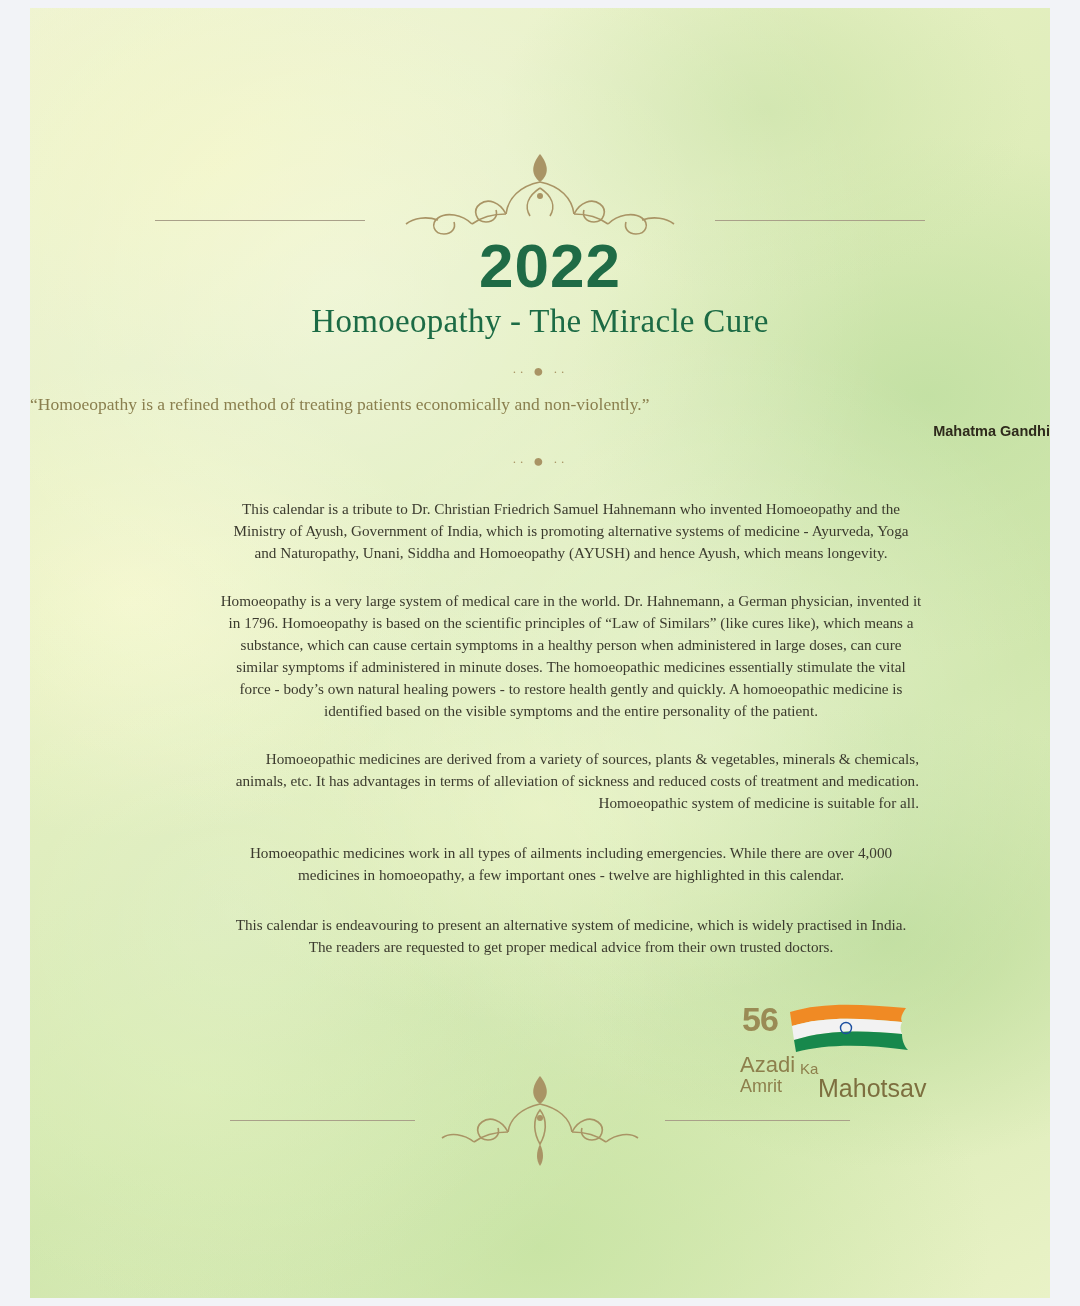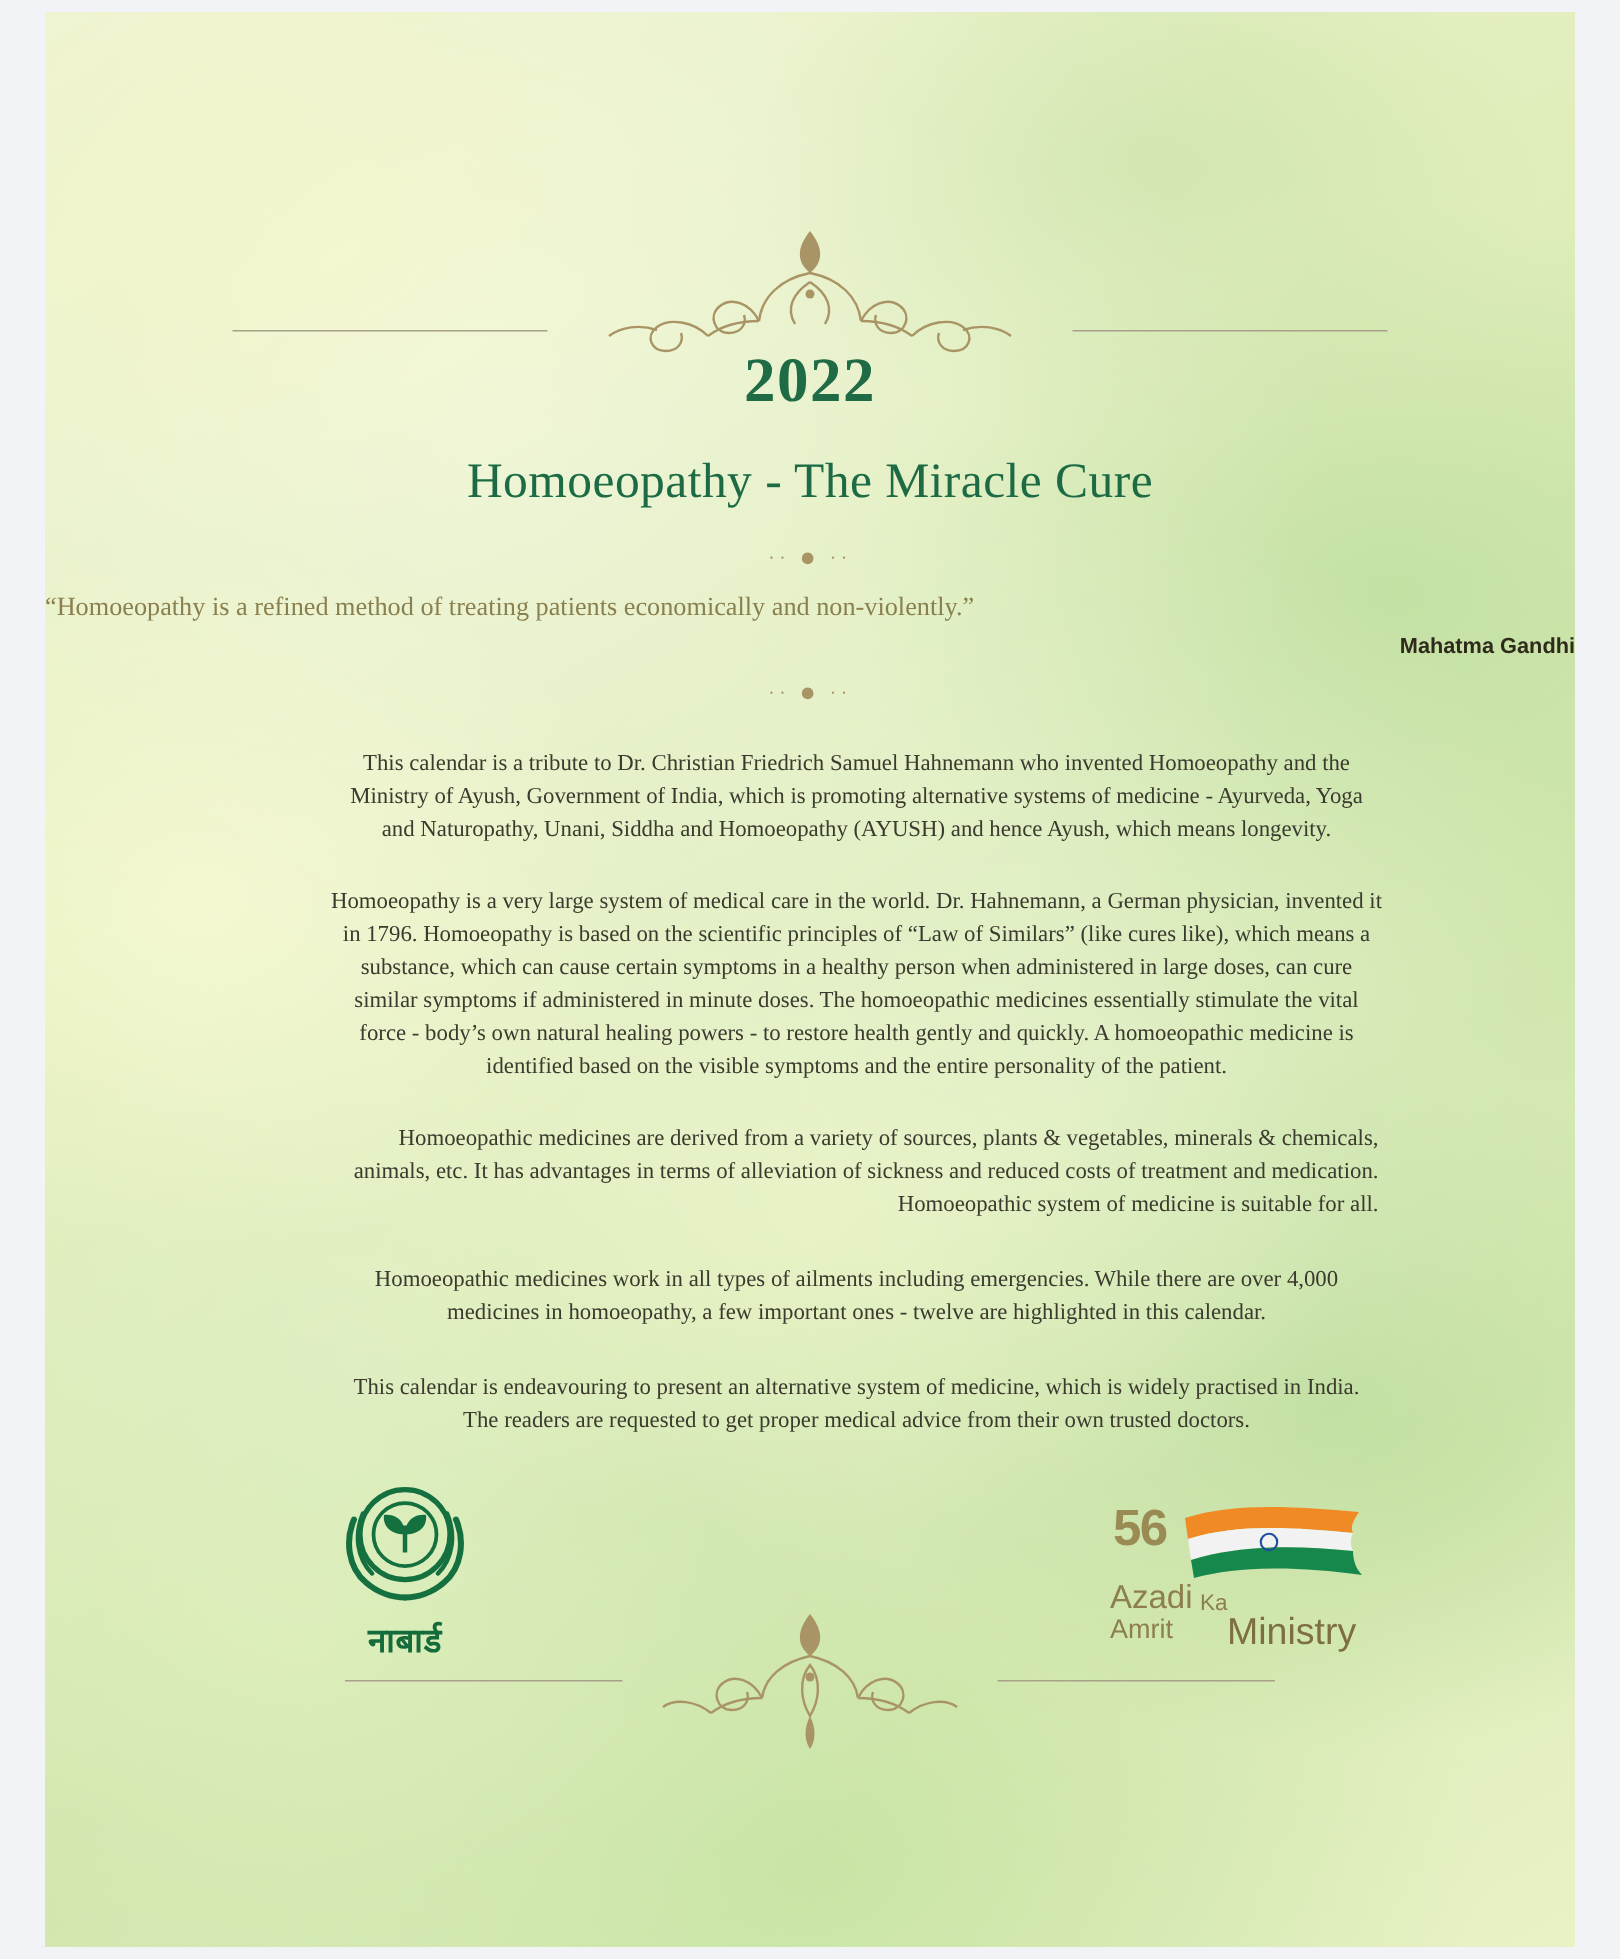--- a/index.html
+++ b/index.html
@@ -73,25 +73,26 @@
     top: 0;
     transform: translateX(-50%);
     color: #a99465;
   }
 
   .year {
     position: absolute;
     top: 222px;
     width: 100%;
     text-align: center;
-    font-family: Liberation Serif, serif;
-    font-size: 42px;
+    font-family: Liberation Sans, sans-serif;
+    font-size: 62px;
     font-weight: bold;
     color: #1f6b46;
     letter-spacing: 1px;
+    margin-left: 10px;
   }
   .subtitle {
     position: absolute;
     top: 295px;
     width: 100%;
     text-align: center;
     font-family: "Liberation Serif", serif;
     font-size: 33px;
     color: #1c6b45;
     letter-spacing: 0.3px;
@@ -260,51 +261,35 @@
       </div>
 
       <div class="body-block">
         <p>This calendar is a tribute to Dr. Christian Friedrich Samuel Hahnemann who invented Homoeopathy and the Ministry of Ayush, Government of India, which is promoting alternative systems of medicine - Ayurveda, Yoga and Naturopathy, Unani, Siddha and Homoeopathy (AYUSH) and hence Ayush, which means longevity.</p>
         <p>Homoeopathy is a very large system of medical care in the world. Dr. Hahnemann, a German physician, invented it in 1796. Homoeopathy is based on the scientific principles of “Law of Similars” (like cures like), which means a substance, which can cause certain symptoms in a healthy person when administered in large doses, can cure similar symptoms if administered in minute doses. The homoeopathic medicines essentially stimulate the vital force - body’s own natural healing powers - to restore health gently and quickly. A homoeopathic medicine is identified based on the visible symptoms and the entire personality of the patient.</p>
         <p>Homoeopathic medicines are derived from a variety of sources, plants &amp; vegetables, minerals &amp; chemicals, animals, etc. It has advantages in terms of alleviation of sickness and reduced costs of treatment and medication. Homoeopathic system of medicine is suitable for all.</p>
         <p>Homoeopathic medicines work in all types of ailments including emergencies. While there are over 4,000 medicines in homoeopathy, a few important ones - twelve are highlighted in this calendar.</p>
         <p>This calendar is endeavouring to present an alternative system of medicine, which is widely practised in India. The readers are requested to get proper medical advice from their own trusted doctors.</p>
       </div>
 
-      <div class="nabard">
-        <span>
-          <svg width="96" height="92" viewBox="0 0 96 92" fill="none">
-            <circle cx="48" cy="40" r="30" stroke="#157040" stroke-width="3.5" fill="none"></circle>
-            <circle cx="48" cy="40" r="21" stroke="#157040" stroke-width="2.5" fill="none"></circle>
-            <path d="M48 52 L48 34" stroke="#157040" stroke-width="3"></path>
-            <path d="M48 40 C38 40 33 34 34 27 C42 26 48 31 48 40 Z" fill="#157040"></path>
-            <path d="M48 40 C58 40 63 34 62 27 C54 26 48 31 48 40 Z" fill="#157040"></path>
-            <path d="M14 30 C8 44 10 62 22 72 C30 79 40 82 48 82" stroke="#157040" stroke-width="4" fill="none" stroke-linecap="round"></path>
-            <path d="M82 30 C88 44 86 62 74 72 C66 79 56 82 48 82" stroke="#157040" stroke-width="4" fill="none" stroke-linecap="round"></path>
-            <path d="M20 26 C14 40 16 56 26 66" stroke="#157040" stroke-width="3" fill="none" stroke-linecap="round"></path>
-            <path d="M76 26 C82 40 80 56 70 66" stroke="#157040" stroke-width="3" fill="none" stroke-linecap="round"></path>
-          </svg>
-        </span>
-        <div class="nabard-label">नाबार्ड</div>
-      </div>
 
       <div class="azadi">
         <div class="seventyfive">56</div>
         <div class="flagwrap">
           <svg width="130" height="52" viewBox="0 0 130 52">
             <path d="M8 10 C40 0 78 2 124 6 C120 12 118 16 120 20 C78 16 42 14 10 24 Z" fill="#f08a24"></path>
             <path d="M10 24 C42 14 78 16 120 20 C118 24 118 28 120 32 C80 28 44 28 12 38 Z" fill="#f2f2f2"></path>
             <path d="M12 38 C44 28 80 28 120 32 C120 38 122 44 126 48 C82 42 44 42 14 50 Z" fill="#17884c"></path>
             <circle cx="64" cy="26" r="5.5" fill="none" stroke="#1c4fa0" stroke-width="1.4"></circle>
           </svg>
         </div>
         <div class="txt t-azadi">Azadi</div>
         <div class="txt t-ka">Ka</div>
         <div class="txt t-amrit">Amrit</div>
-        <div class="txt t-mahotsav">Ministry</div>
+        <div class="txt t-mahotsav">Mahotsav</div>
       </div>
 
       <div class="bottom-orn-row">
         <div class="rule left"></div>
         <div class="rule right"></div>
         <div class="orn-bottom">
           <svg width="280" height="110" viewBox="0 0 280 110" fill="none" stroke="#a99465" stroke-width="1.6">
             <path d="M140 16 C132 26 130 36 140 44 C150 36 148 26 140 16 Z" fill="#a99465" stroke="none"></path>
             <path d="M140 44 C122 48 110 58 108 72"></path>
             <path d="M140 44 C158 48 170 58 172 72"></path>

